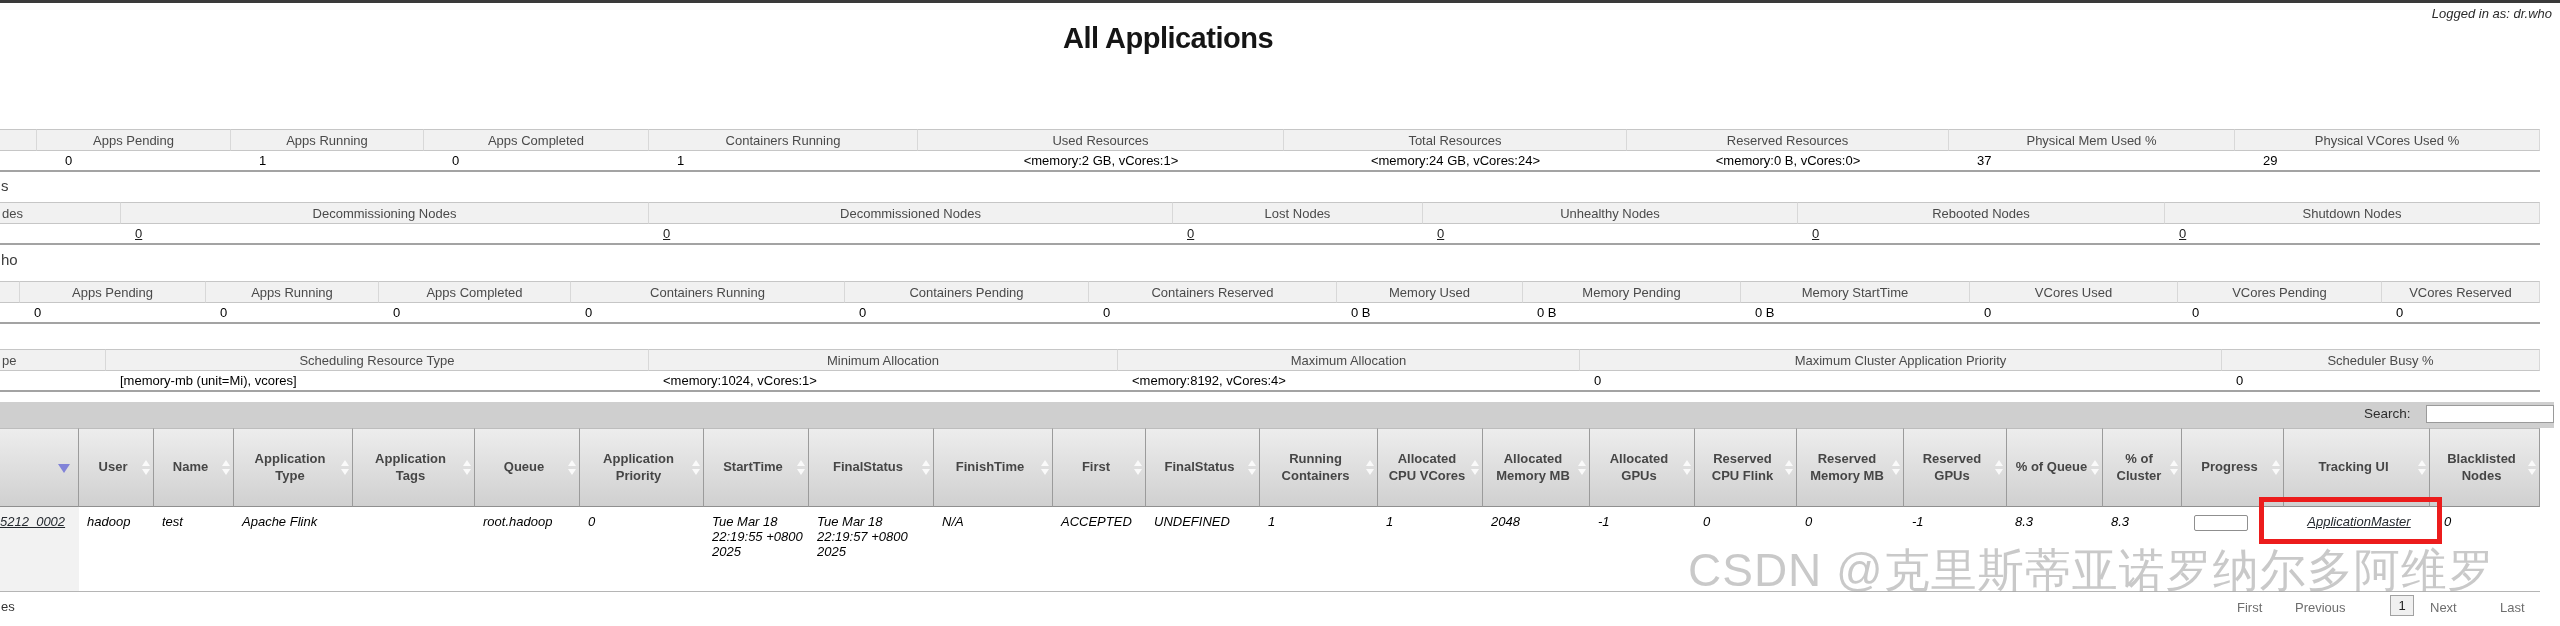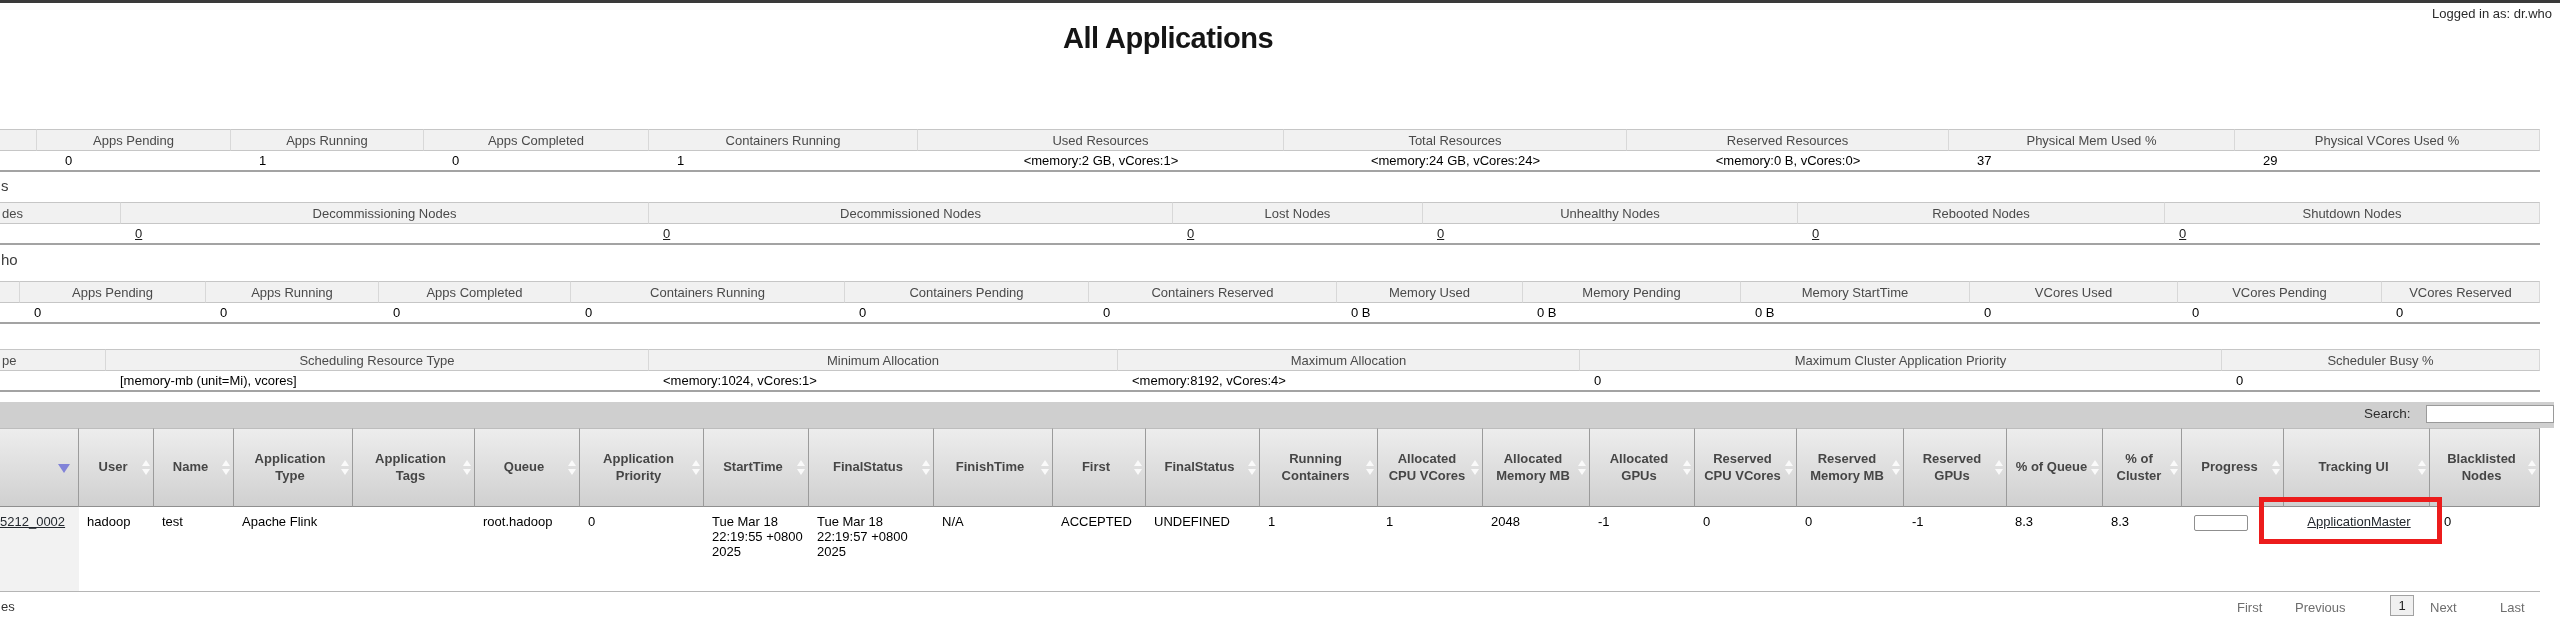--- a/index.html
+++ b/index.html
@@ -1,20 +1,20 @@
 <!DOCTYPE html>
 <html><head>
 <meta charset="utf-8">
 <style>
   html,body { margin:0; padding:0; background:#fff; }
   .canvas { position:relative; width:2560px; height:626px; background:#fff; overflow:hidden;
             font-family:"Liberation Sans", sans-serif; color:#000; }
 
   .topline { position:absolute; top:0; left:0; width:2560px; height:3px; background:#3a3a3a; }
-  .loggedin { position:absolute; top:6px; right:8px; font-size:13px; color:#2b2b2b; }
+  .loggedin { position:absolute; top:6px; right:8px; font-size:13px; color:#2b2b2b;font-style:italic; }
   .title { position:absolute; top:22px; left:1168px; transform:translateX(-50%); margin:0;
            font-size:29px; font-weight:bold; color:#151515; white-space:nowrap; letter-spacing:-0.5px; }
 
   
   table.metrics { position:absolute; left:0; width:2540px; table-layout:fixed;
                   border-collapse:separate; border-spacing:0; font-size:13px; }
   .metrics th { box-sizing:border-box; height:22px; background:#f1f1f1; color:#4a4a4a; font-weight:400;
                 text-align:center; border-top:1px solid #c6c6c6; border-bottom:1px solid #c6c6c6;
                 border-right:1px solid #d8d8d8; padding:0 2px; overflow:hidden; white-space:nowrap; }
   .metrics th.tail { text-align:left; padding-left:2px; border-right:1px solid #d8d8d8; }
@@ -35,21 +35,21 @@
                  font-family:"Liberation Sans", sans-serif; }
 
   
   table.apps { position:absolute; left:0; top:428px; width:2540px; table-layout:fixed;
                border-collapse:separate; border-spacing:0; font-size:13px; }
   .apps thead th { box-sizing:border-box; height:79px; background:linear-gradient(#ededed,#d0d0d0);
                    border-top:1px solid #bdbdbd; border-bottom:1px solid #8f8f8f; border-right:1px solid #9b9b9b;
                    font-weight:bold; color:#464646; text-align:center; vertical-align:middle;
                    padding:2px 12px 2px 6px; position:relative; line-height:1.3; overflow:hidden; }
   .apps tbody td { box-sizing:border-box; height:85px; vertical-align:top; background:#fff;
-                   border-bottom:1px solid #b5b5b5; padding:7px 4px 4px 8px; overflow:hidden; }
+                   border-bottom:1px solid #b5b5b5; padding:7px 4px 4px 8px; overflow:hidden;font-style:italic; }
   .apps tbody td.idcell { background:#f2f2f2; padding-left:0; }
   .apps tbody td.ctr { text-align:center; }
   .apps a { color:#24292f; }
 
   .sorticons { position:absolute; right:2px; top:50%; margin-top:-8px; width:9px; height:15px; }
   .sorticons .up { position:absolute; top:0; left:0; width:0; height:0;
                    border-left:4px solid transparent; border-right:4px solid transparent;
                    border-bottom:6px solid #fafafa; }
   .sorticons .down { position:absolute; bottom:0; left:0; width:0; height:0;
                      border-left:4px solid transparent; border-right:4px solid transparent;
@@ -333,21 +333,21 @@
               <span class="down"></span>
             </span></th>
         <th><span>Allocated Memory MB</span><span class="sorticons">
               <span class="up"></span>
               <span class="down"></span>
             </span></th>
         <th><span>Allocated GPUs</span><span class="sorticons">
               <span class="up"></span>
               <span class="down"></span>
             </span></th>
-        <th><span>Reserved CPU VCores</span><span class="sorticons">
+        <th><span>Reserved CPU Flink</span><span class="sorticons">
               <span class="up"></span>
               <span class="down"></span>
             </span></th>
         <th><span>Reserved Memory MB</span><span class="sorticons">
               <span class="up"></span>
               <span class="down"></span>
             </span></th>
         <th><span>Reserved GPUs</span><span class="sorticons">
               <span class="up"></span>
               <span class="down"></span>
@@ -408,14 +408,15 @@
 
   <div class="redbox"></div>
 
   <div class="entriestail">es</div>
   <span class="pgbtn pgfirst">First</span>
   <span class="pgbtn pgprev">Previous</span>
   <span class="pgcurrent">1</span>
   <span class="pgbtn pgnext">Next</span>
   <span class="pgbtn pglast">Last</span>
 
+  <div class="watermark">CSDN @克里斯蒂亚诺罗纳尔多阿维罗</div>
 
 </div>
 
 </body></html>

